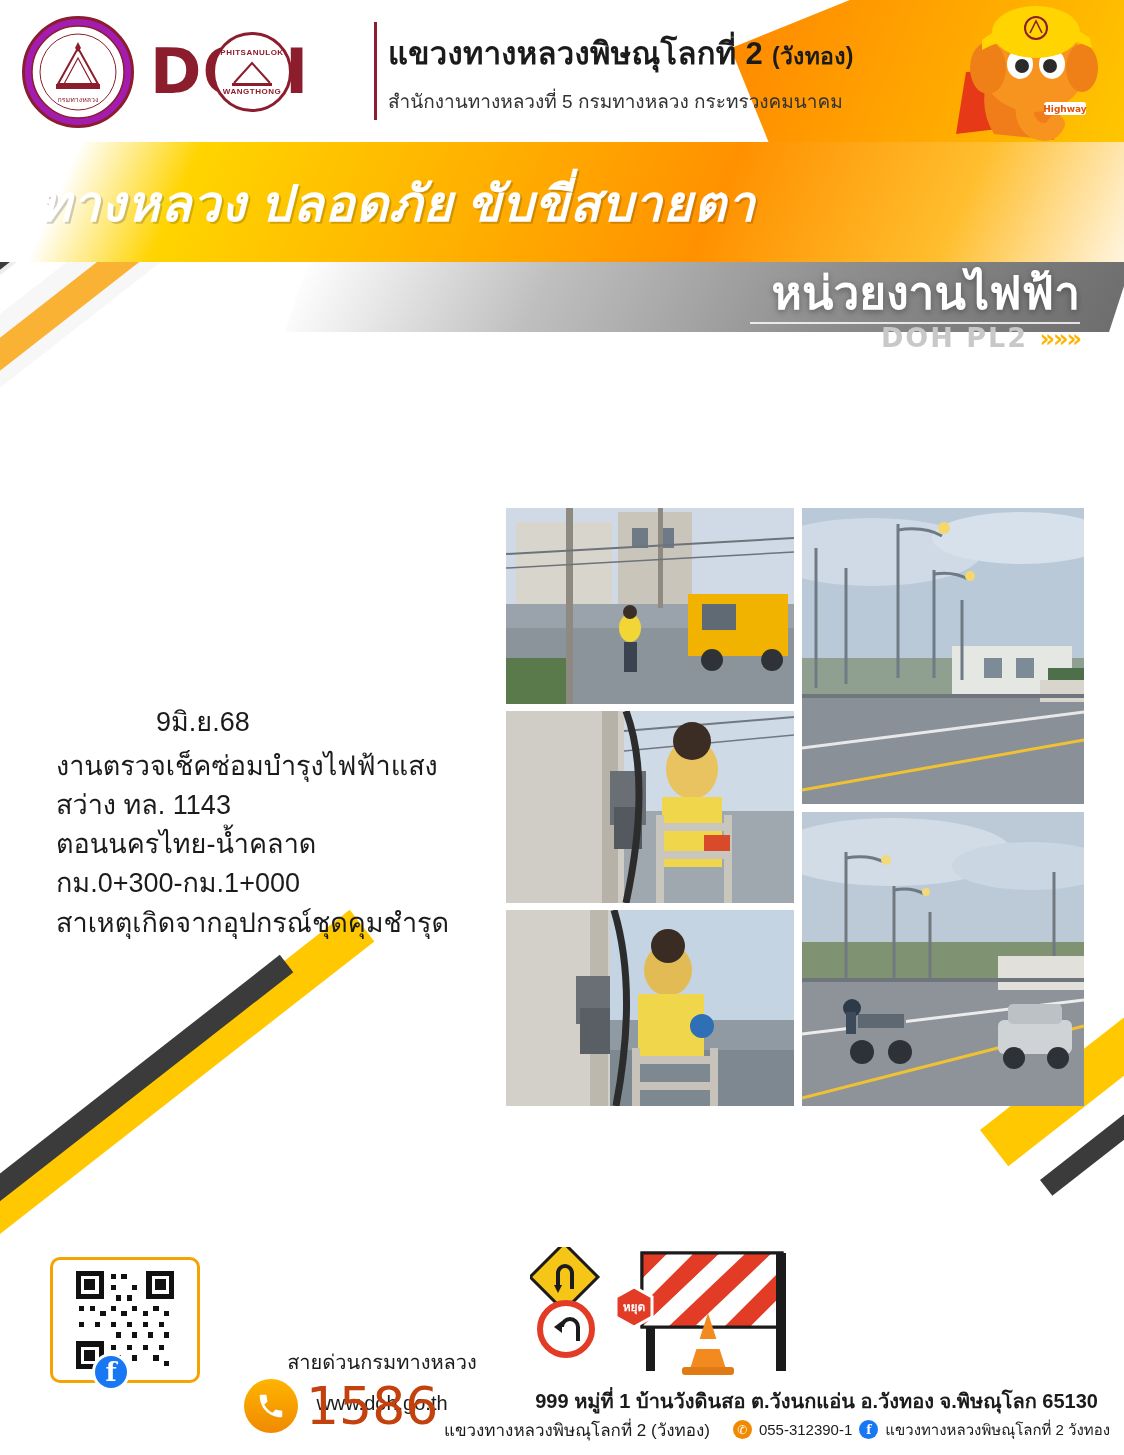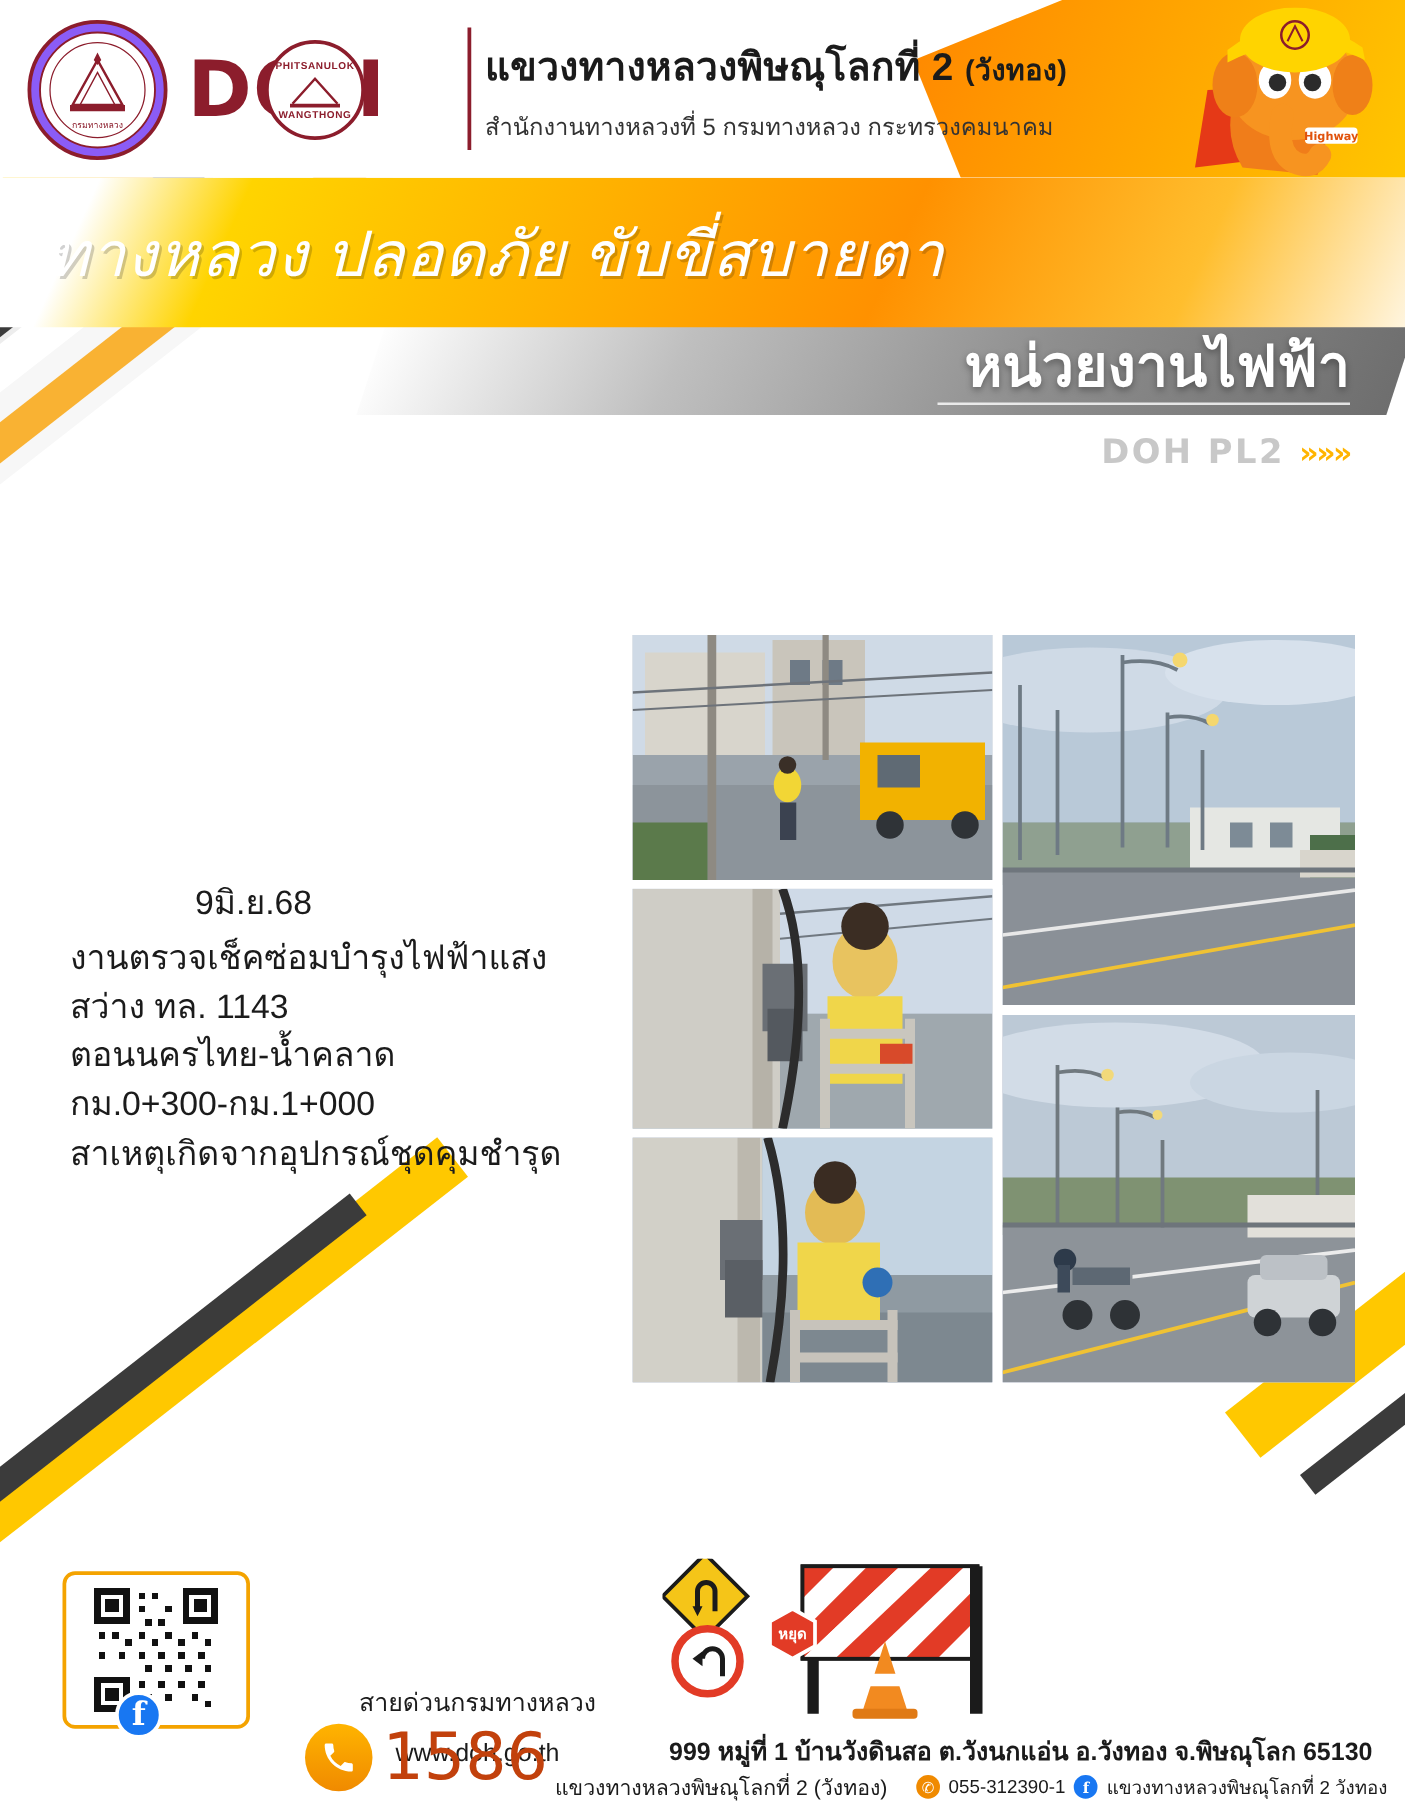--- a/index.html
+++ b/index.html
@@ -52,21 +52,21 @@
     position:absolute; right:-60px; top:-40px;
     width:420px; height:260px;
     background: linear-gradient(135deg, #ff8a00 0%, #ffb400 60%, #ffd400 100%);
     transform: rotate(-22deg);
     opacity: 1;
   }
   .doh-seal {
     position: absolute; left: 22px; top: 16px;
     width: 112px; height: 112px; border-radius: 50%;
     border: 3px solid #8c1d2c;
-    background: #8b5cf6;
+    background: #a21caf;
     display: flex; align-items: center; justify-content: center;
     overflow: hidden;
     z-index: 6;
   }
   .doh-seal svg { width: 100px; height: 100px; }
   .doh-logo {
     position: absolute; left: 150px; top: 30px;
     width: 210px; height: 84px;
     z-index: 6;
   }
@@ -111,21 +111,21 @@
     z-index: 4; overflow: hidden;
   }
   .slogan-bg {
     position: absolute; left: -40px; top: 0; width: 1220px; height: 120px;
     background: linear-gradient(95deg, #ffffff 0%, #ffffff 8%, #ffd400 18%, #ffb000 42%, #ff9100 62%, #ffbe2e 82%, #ffffff 100%);
     transform: skewX(-20deg);
   }
   .slogan-text {
     position: absolute; left: 38px; top: 22px;
     font-family: "Liberation Serif", serif;
-    font-style: italic; font-weight: normal;
+    font-style: italic; font-weight: bold;
     font-size: 50px; color: #ffffff;
     text-shadow: 2px 2px 0 rgba(0,0,0,.18);
     letter-spacing: 1px;
     z-index: 5;
   }
 
   
   .section-title-wrap {
     position: absolute; right: 44px; top: 256px; text-align: right; z-index: 6;
   }
@@ -309,21 +309,21 @@
   <div class="slogan-wrap">
     <div class="slogan-bg"></div>
     <div class="slogan-text">ทางหลวง ปลอดภัย ขับขี่สบายตา</div>
   </div>
 
   <div class="title-band"></div>
   <div class="section-title-wrap">
     <div class="section-title">หน่วยงานไฟฟ้า</div>
   </div>
   <div class="title-underline"></div>
-  <div class="section-title-wrap" style="top:316px;margin-top:24px;">
+  <div class="section-title-wrap" style="top:316px;">
     <div class="section-sub">
       <span>DOH PL2</span>
       <span class="chev">»»»</span>
     </div>
   </div>
 
   <div class="info-block">
     <div class="info-date">9มิ.ย.68</div>
     <div class="info-line">งานตรวจเช็คซ่อมบำรุงไฟฟ้าแสง</div>
     <div class="info-line">สว่าง ทล. 1143</div>

